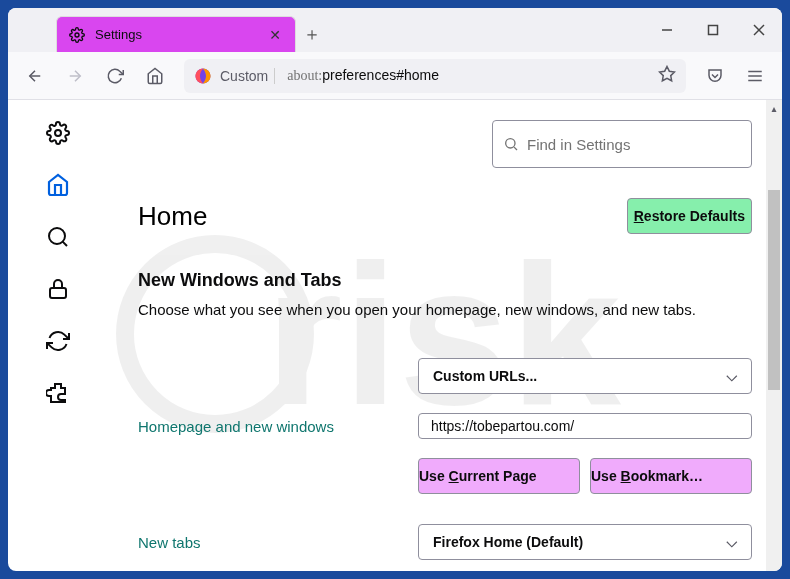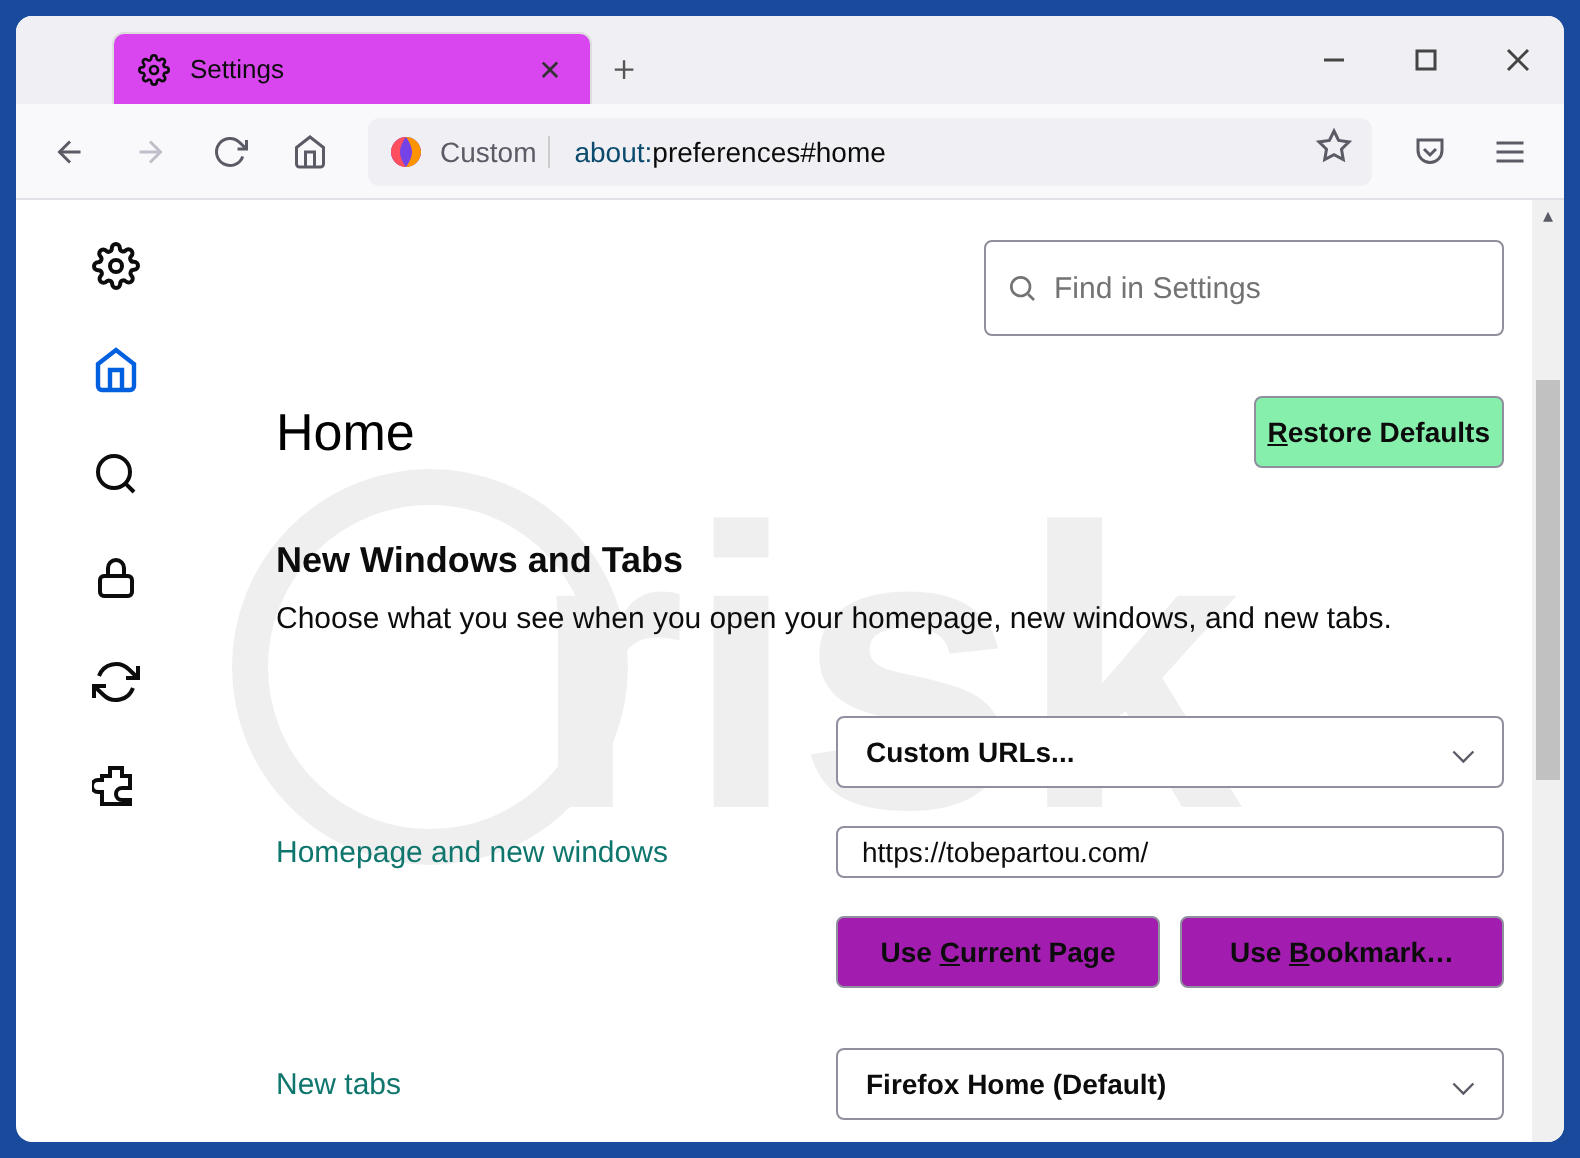--- a/index.html
+++ b/index.html
@@ -18,21 +18,21 @@
   .winbtn svg { width: 12px; height: 12px; }
   
   
   .toolbar { height: 48px; background: #f9f9fb; display: flex; align-items: center; padding: 0 10px; gap: 6px; border-bottom: 1px solid #e0e0e6; }
   .tbtn { width: 34px; height: 34px; border-radius: 4px; display:flex; align-items:center; justify-content:center; color:#5b5b66; }
   .tbtn.disabled { color: #bfbfc9; }
   .urlbar { flex: 1; height: 34px; background: #f0f0f4; border-radius: 6px; display:flex; align-items:center; padding: 0 10px; gap: 8px; margin: 0 6px; }
   .fflogo { width: 18px; height: 18px; }
   .urlbar-label { font-size: 14px; color: #5b5b66; padding-right: 6px; border-right: 1px solid #ccc; margin-right:4px;}
   .urlbar-url { font-size: 14px; color: #0c0c0d; flex:1; }
-  .urlbar-url .gray { color: #0c4a6e; }
+  .urlbar-url .gray { color: #737373; font-family: Liberation Serif, serif; }
   .starbtn { color:#5b5b66; }
 
   
   .content { flex:1; display:flex; overflow:hidden; position:relative; }
   .sidebar { width: 100px; display:flex; flex-direction:column; align-items:center; padding-top: 18px; gap: 22px; }
   .sideicon { width: 30px; height: 30px; display:flex; align-items:center; justify-content:center; color:#0c0c0d; }
   .sideicon.active { color:#0060df; }
   .sideicon svg { width: 24px; height: 24px; }
   
   .main { flex:1; padding: 20px 30px 0 30px; overflow-y:auto; position:relative; }
@@ -50,21 +50,21 @@
   .section-title { font-size: 18px; font-weight: 600; color:#0c0c0d; margin-bottom: 10px; }
   .section-desc { font-size: 15px; color:#0c0c0d; margin-bottom: 40px; }
   
   .row { display:flex; align-items:center; margin-bottom: 14px; min-height: 36px; }
   .row-label { width: 280px; font-size: 15px; color:#0f766e; }
   .row-controls { flex:1; display:flex; gap:10px; }
   
   .select { height:36px; flex:1; border:1px solid #8f8f9d; border-radius:4px; display:flex; align-items:center; justify-content:space-between; padding:0 14px; font-size:14px; font-weight:600; color:#0c0c0d; background:#fff; }
   .select .chev { color:#5b5b66; }
   .textinput { height:26px; flex:1; border:1px solid #8f8f9d; border-radius:4px; padding:0 12px; font-size:14px; color:#0c0c0d; background:#fff; outline:none; }
-  .controlbtn { height:36px; flex:1; border:1px solid #8f8f9d; border-radius:4px; background:#a21caf; font-size:14px; font-weight:600; color:#0c0c0d; display:flex; align-items:center; justify-content:center; }
+  .controlbtn { height:36px; flex:1; border:1px solid #8f8f9d; border-radius:4px; background:#f0abfc; font-size:14px; font-weight:600; color:#0c0c0d; display:flex; align-items:center; }
   
   .scrollbar-track { position:absolute; right:0; top:0; width:16px; height:100%; background:#f0f0f0; }
   .scrollbar-thumb { position:absolute; right:2px; top:90px; width:12px; height:200px; background:#c1c1c1; border-radius:0; }
   .scrollbar-arrow { position:absolute; right:0; width:16px; height:16px; display:flex; align-items:center; justify-content:center; color:#5b5b66; font-size:10px; }
   .scrollbar-arrow.up { top:0; }
   
   
   .watermark { position:absolute; top:50%; left:50%; transform:translate(-50%,-50%); pointer-events:none; opacity:0.06; }
   .watermark svg { width: 560px; height: 280px; }
 </style>

